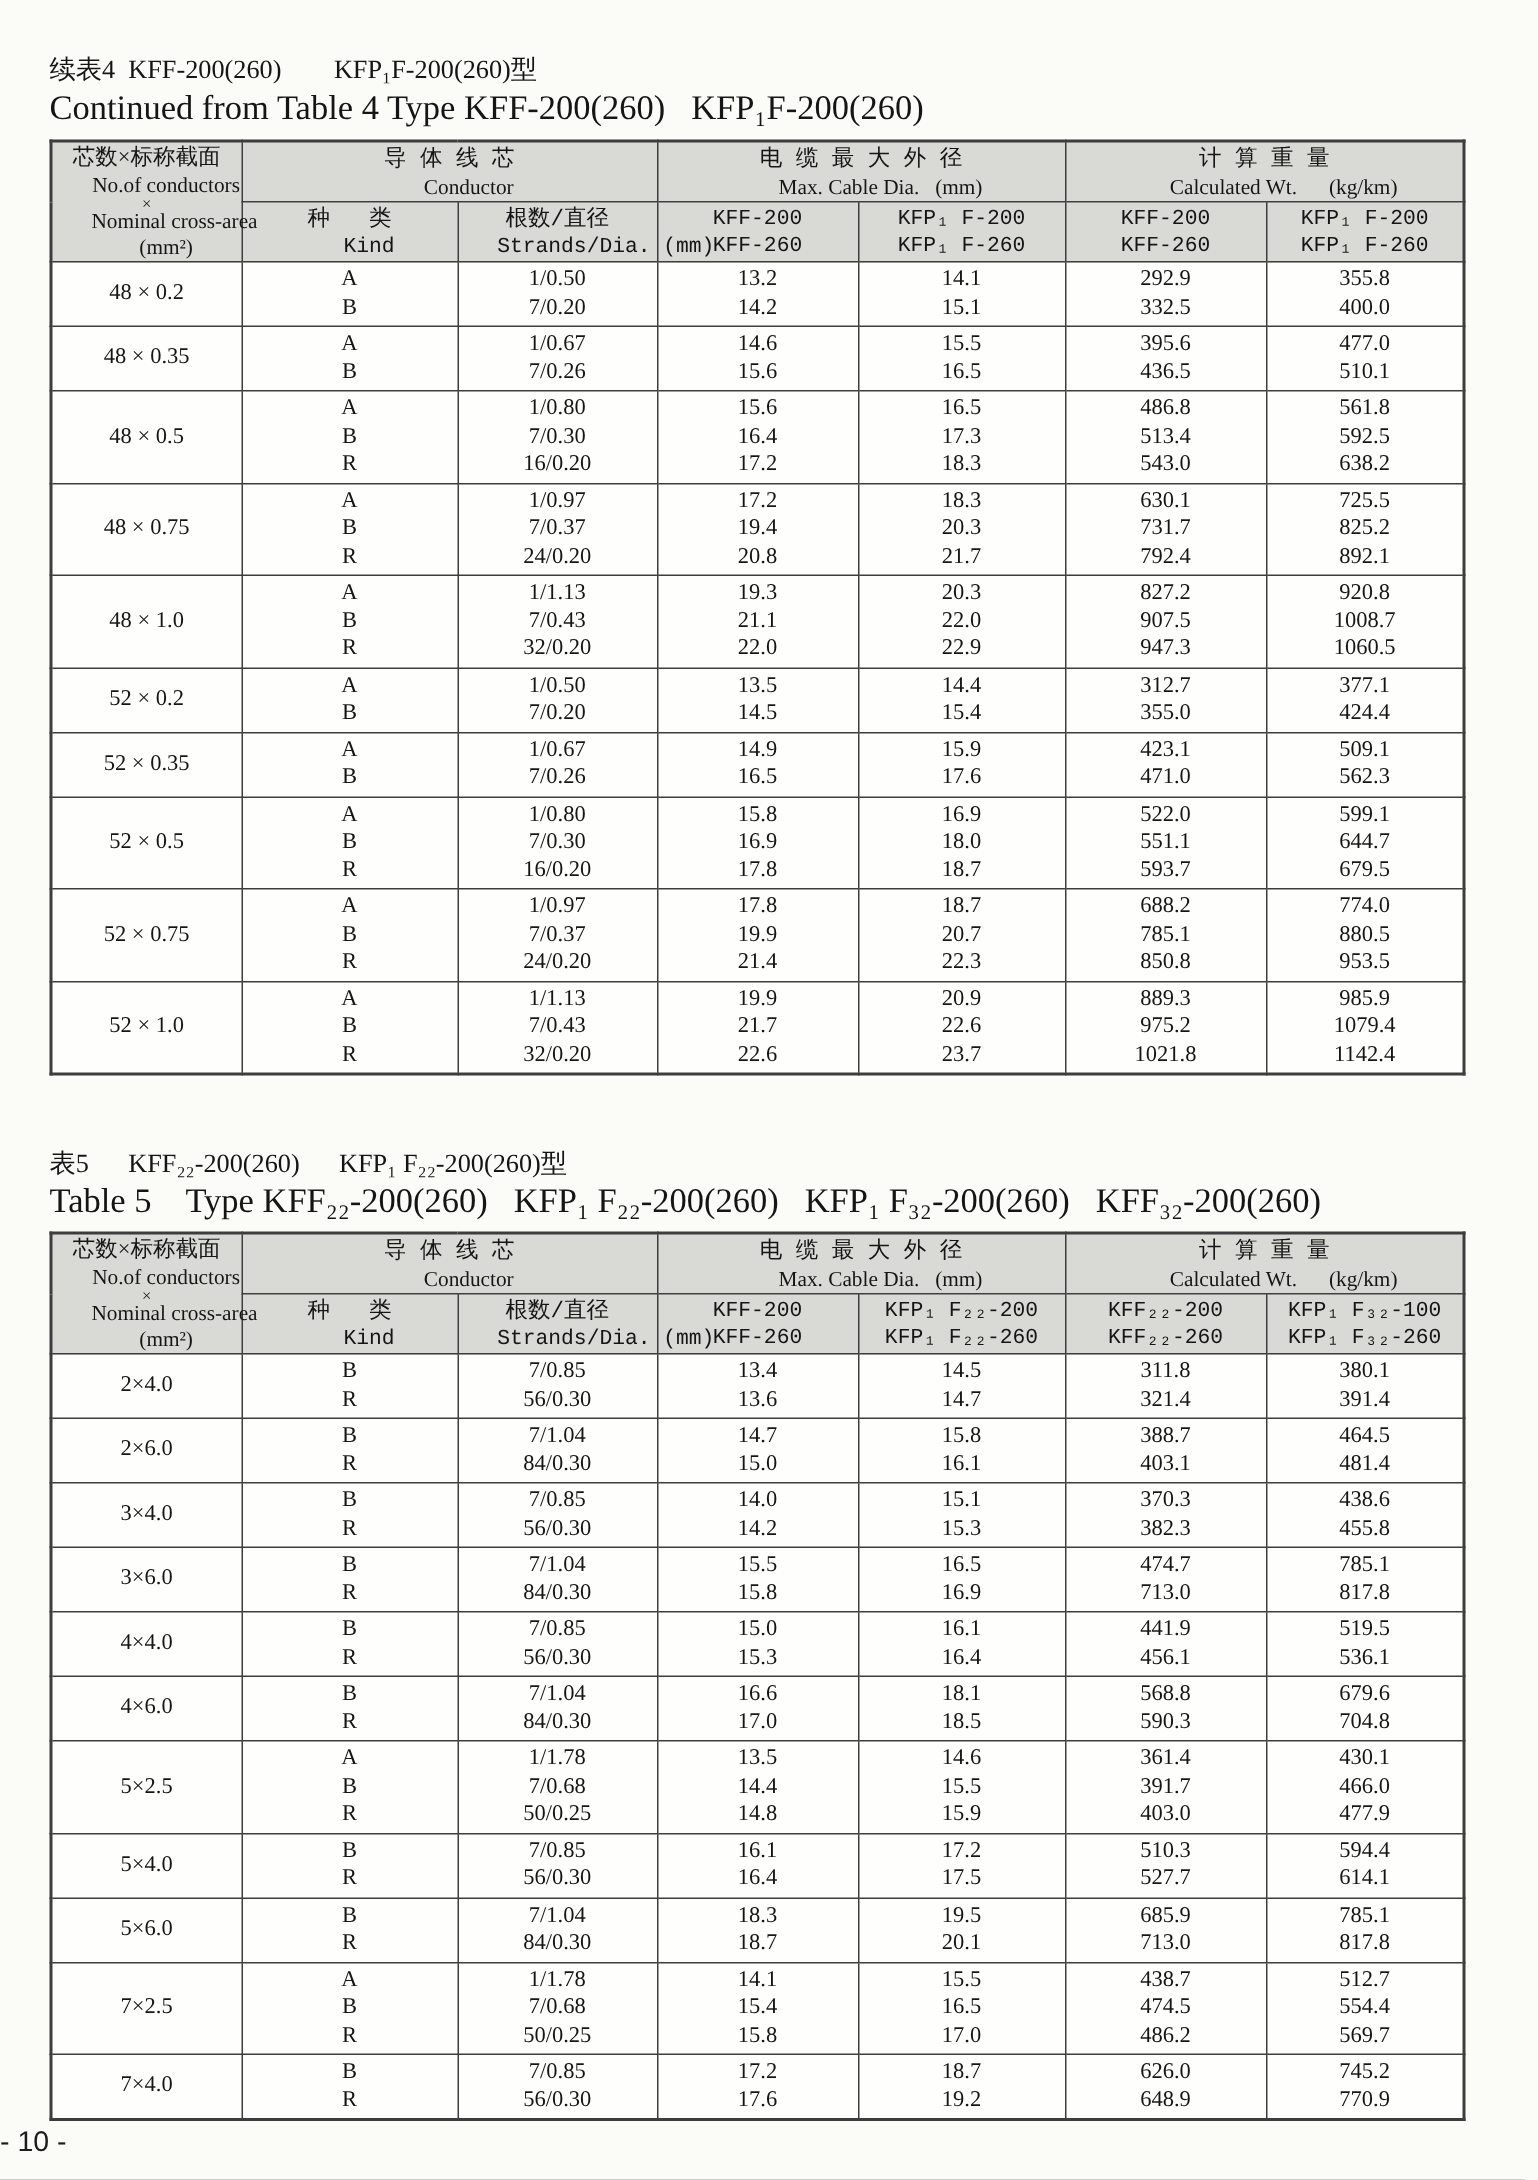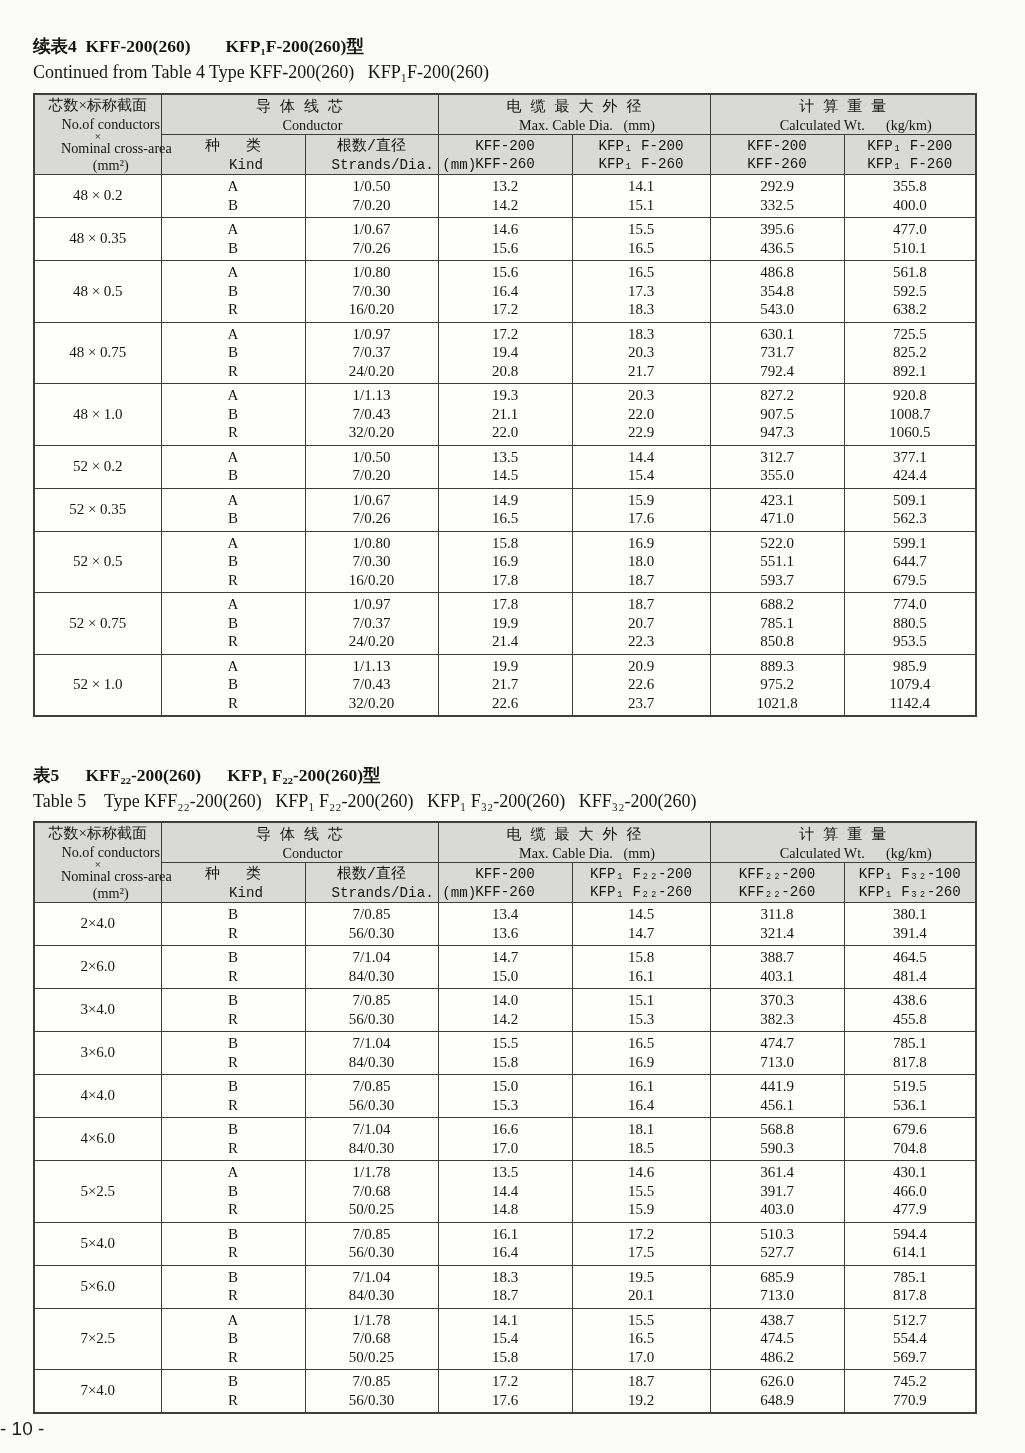--- a/index.html
+++ b/index.html
@@ -3,22 +3,22 @@
 <meta charset="utf-8">
 <style>
   html,body{margin:0;padding:0;}
   body{background:#888;}
   .page{
     width:1025px;height:1453px;position:relative;overflow:hidden;
     background:#fbfbf8;color:#151515;
     font-family:"Liberation Serif","DejaVu Serif",serif;
   }
   .content{padding-top:34px;}
-  .title-zh{margin-left:33px;font-size:17.5px;line-height:24px;white-space:pre;font-weight:bold;}
-  .title-en{margin-left:33px;font-size:18px;line-height:24px;white-space:pre;margin-top:2px;}
+  .title-zh{margin-left:33px;font-size:17.5px;line-height:24px;white-space:pre;}
+  .title-en{margin-left:33px;font-size:23px;line-height:24px;white-space:pre;margin-top:2px;}
   table.spec{
     border-collapse:collapse;table-layout:fixed;
     width:942px;margin-left:33px;
     border:2px solid #3d3d3d;background:#fefefc;
   }
   table.spec th,table.spec td{border:1px solid #3d3d3d;text-align:center;vertical-align:middle;padding:0;}
   table.spec th{background:#d9dad5;font-weight:normal;}
   table.spec td{font-size:15px;line-height:18.5px;padding:2px 0 3px 0;}
   .h-zh{font-size:15px;line-height:21px;}
   .zh-wide{letter-spacing:9px;text-indent:9px;}
@@ -183,21 +183,21 @@
                 <div>16.4</div>
                 <div>17.2</div>
               </td>
               <td>
                 <div>16.5</div>
                 <div>17.3</div>
                 <div>18.3</div>
               </td>
               <td>
                 <div>486.8</div>
-                <div>354.8</div>
+                <div>513.4</div>
                 <div>543.0</div>
               </td>
               <td>
                 <div>561.8</div>
                 <div>592.5</div>
                 <div>638.2</div>
               </td>
             </tr>
             <tr>
               <td>

